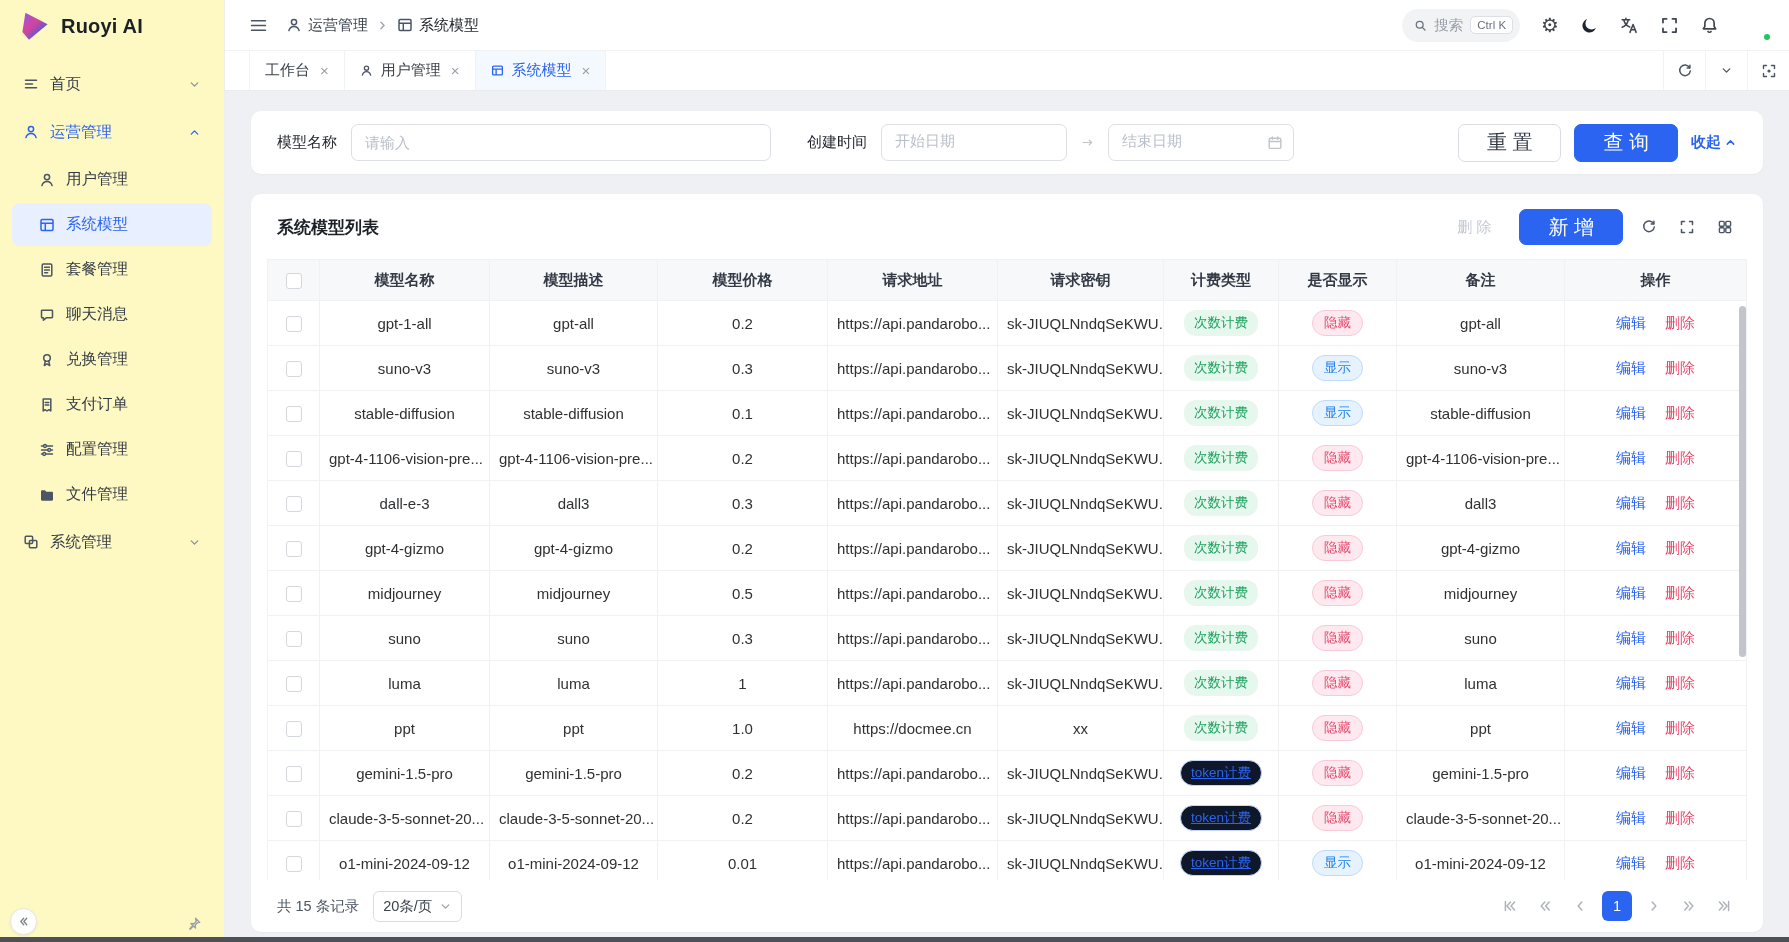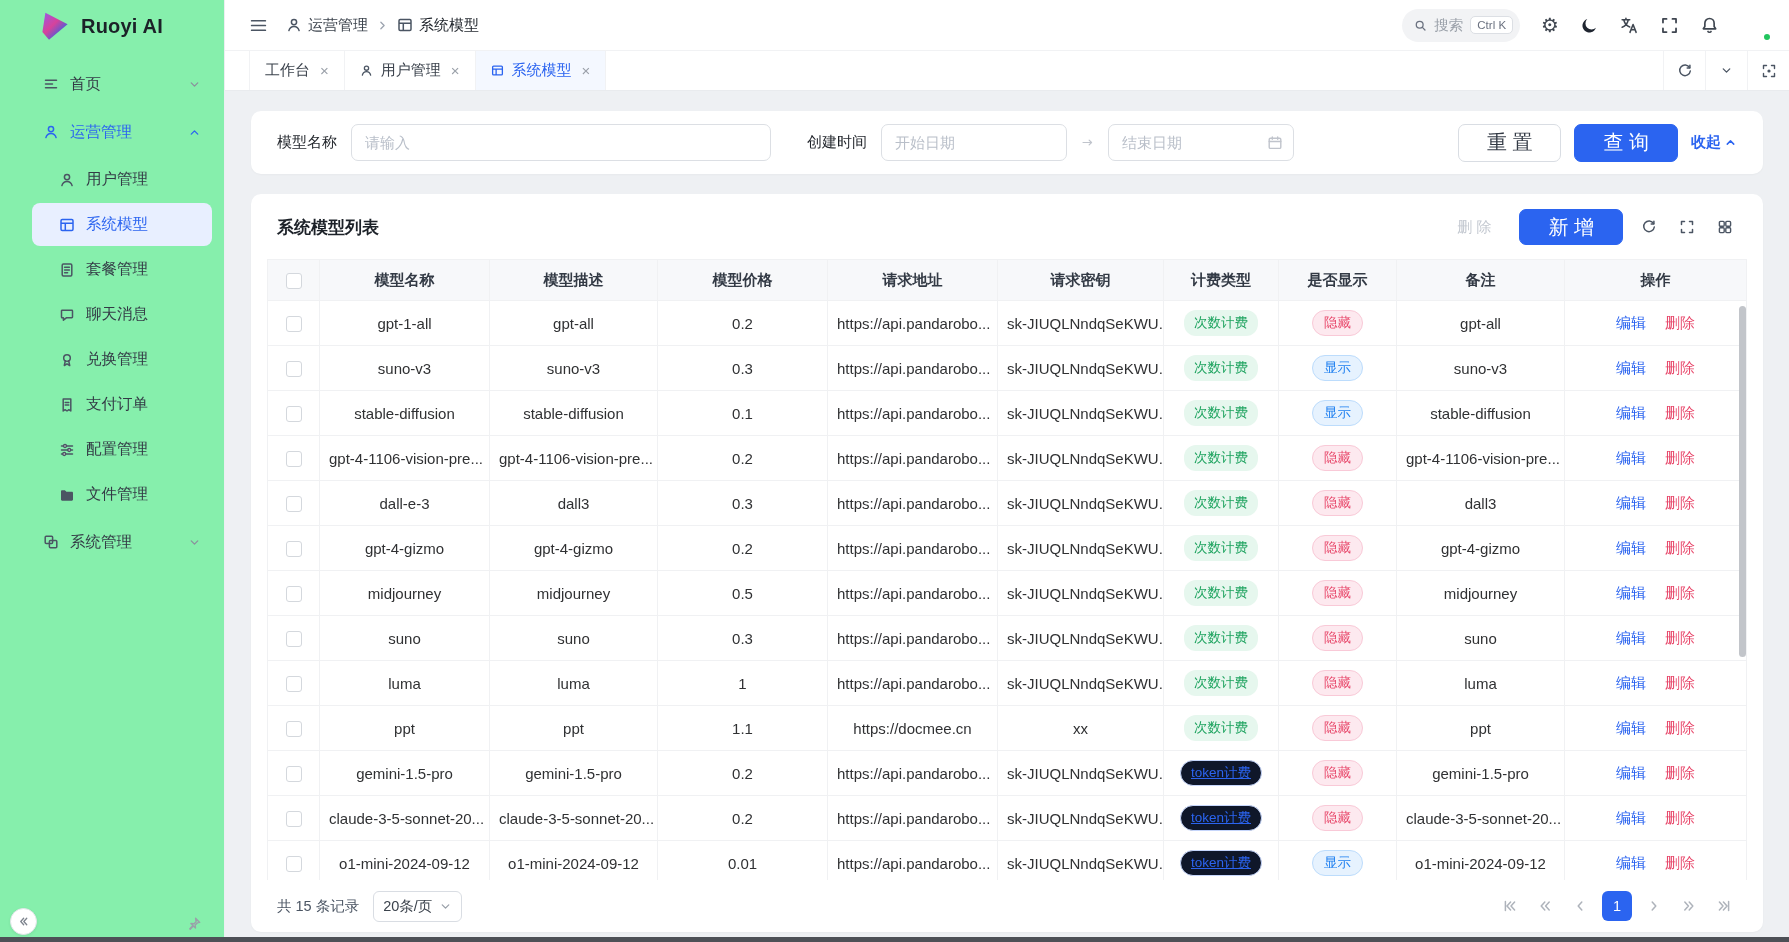--- a/index.html
+++ b/index.html
@@ -13,21 +13,21 @@
     --primary:#2b64f0; --tag-green:#1ea35f; --tag-red:#e8486b; --tag-blue:#2080f0;
   }
   svg { display:block; }
   .ic { width:16px; height:16px; }
   .ic-lg { width:19px; height:19px; }
   .ic-sm { width:13px; height:13px; }
 
   .app { display:flex; width:100%; height:100%; }
 
   
-  .sidebar { width:225px; background:#86efac; border-right:1px solid #eceef1; position:relative; flex:none;padding-left:20px; }
+  .sidebar { width:225px; background:#fef9c3; border-right:1px solid #eceef1; position:relative; flex:none; }
   .logo { height:52px; display:flex; align-items:center; gap:11px; padding:0 20px; cursor:pointer; }
   .logo-mark { width:30px; height:30px; flex:none;
     background:linear-gradient(135deg,#8b5cf6 0%,#d6439b 45%,#2563eb 80%,#22d3ee 100%);
     clip-path:polygon(18% 6%, 92% 44%, 30% 96%, 8% 70%); }
   .logo-text { font-size:20px; font-weight:700; color:#1c2128; letter-spacing:.2px; }
   .menu { padding:10px 12px; }
   .menu-item { height:44px; display:flex; align-items:center; gap:11px; padding:0 11px;
     border-radius:8px; color:#333a45; font-size:15.5px; cursor:pointer; margin-bottom:4px; }
   .menu-item .mi-icon { color:#4b5563; display:flex; }
   .menu-item .mi-arrow { margin-left:auto; color:#8b919c; display:flex; }
@@ -88,21 +88,21 @@
   .content { flex:1; min-height:0; padding:20px 26px 10px; display:flex; flex-direction:column; gap:20px; }
 
   .filter-card { background:#fff; border-radius:10px; min-height:63px; display:flex; align-items:center;
     padding:0 26px; gap:12px; flex:none; box-shadow:0 1px 2px rgba(28,33,40,.03); }
   .f-label { color:#1f2329; font-size:15px; margin-right:2px; white-space:nowrap; }
   .f-input { width:420px; height:37px; border:1px solid #dcdfe4; border-radius:7px; padding:0 13px;
     font-size:15px; color:#303133; outline:none; background:#fff; font-family:inherit; }
   .f-input::placeholder, .d-input::placeholder { color:#b9bfc9; }
   .date-label { margin-left:24px; }
   .d-input { height:37px; border:1px solid #dcdfe4; border-radius:7px; padding:0 13px; font-size:15px;
-    outline:none; background:#fff; width:186px; font-family:Liberation Sans, sans-serif; }
+    outline:none; background:#fff; width:186px; font-family:Liberation Mono, monospace; }
   .date-sep { color:#c0c4cc; display:flex; margin:0 2px; }
   .date-wrap { position:relative; display:flex; align-items:center; }
   .date-wrap .cal { position:absolute; right:11px; color:#c0c4cc; pointer-events:none; }
   .date-wrap .d-input { }
   .filter-actions { margin-left:auto; display:flex; align-items:center; gap:13px; }
   .btn { height:38px; padding:0 28px; border-radius:7px; font-size:20px; cursor:pointer;
     display:inline-flex; align-items:center; justify-content:center; font-family:inherit; }
   .btn-plain { background:#fff; border:1px solid #d9dde3; color:#333a45; }
   .btn-primary { background:var(--primary); border:1px solid var(--primary); color:#fff; }
   .link-collapse { display:flex; align-items:center; gap:3px; color:var(--primary); font-size:15px;
@@ -645,21 +645,21 @@
     <td class="cell-ops">
       <a class="link-edit">编辑</a>
       <a class="link-del">删除</a>
     </td>
   </tr>
 
   <tr>
     <td><span class="checkbox"></span></td>
     <td>ppt</td>
     <td>ppt</td>
-    <td>1.1</td>
+    <td>1.0</td>
     <td>https://docmee.cn</td>
     <td>xx</td>
     <td><span class="tag k-count">次数计费</span></td>
     <td><span class="tag k-hide">隐藏</span></td>
     <td>ppt</td>
     <td class="cell-ops">
       <a class="link-edit">编辑</a>
       <a class="link-del">删除</a>
     </td>
   </tr>

